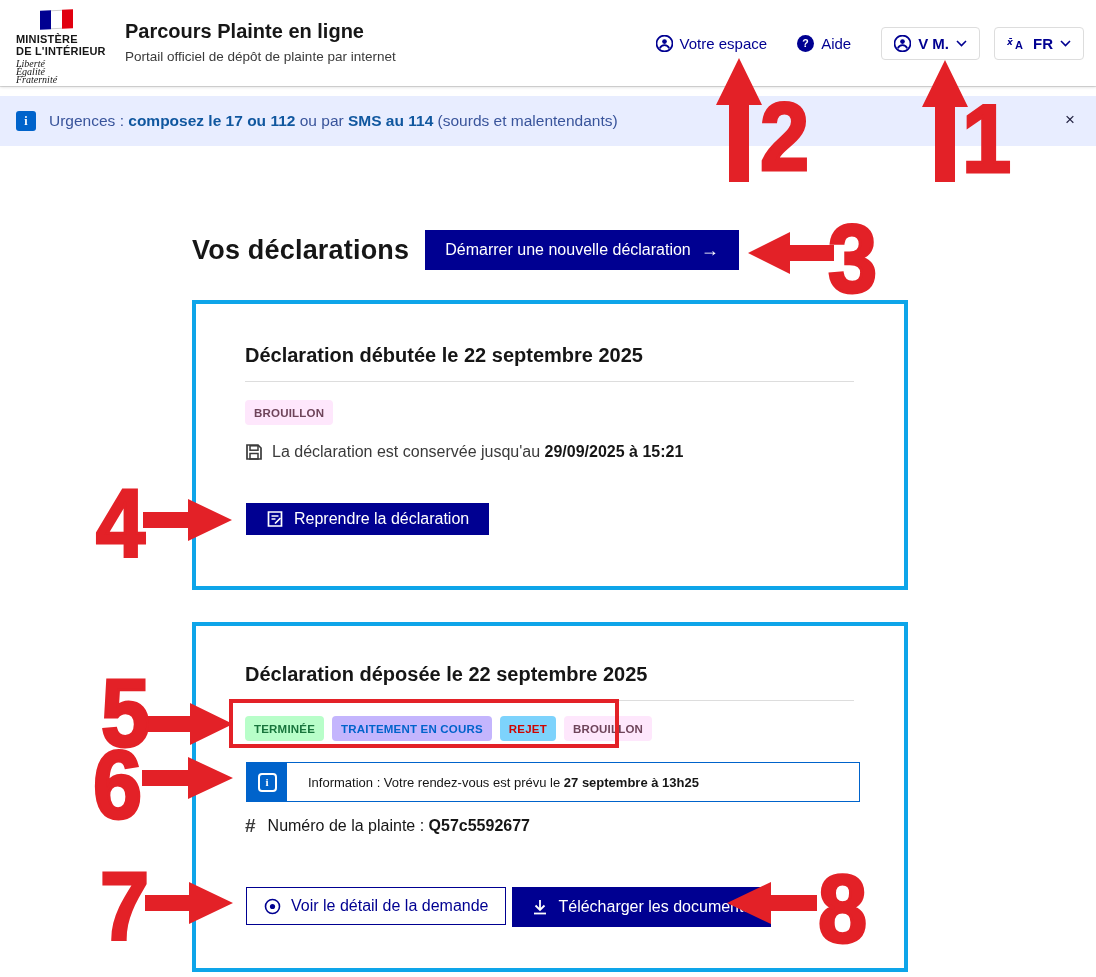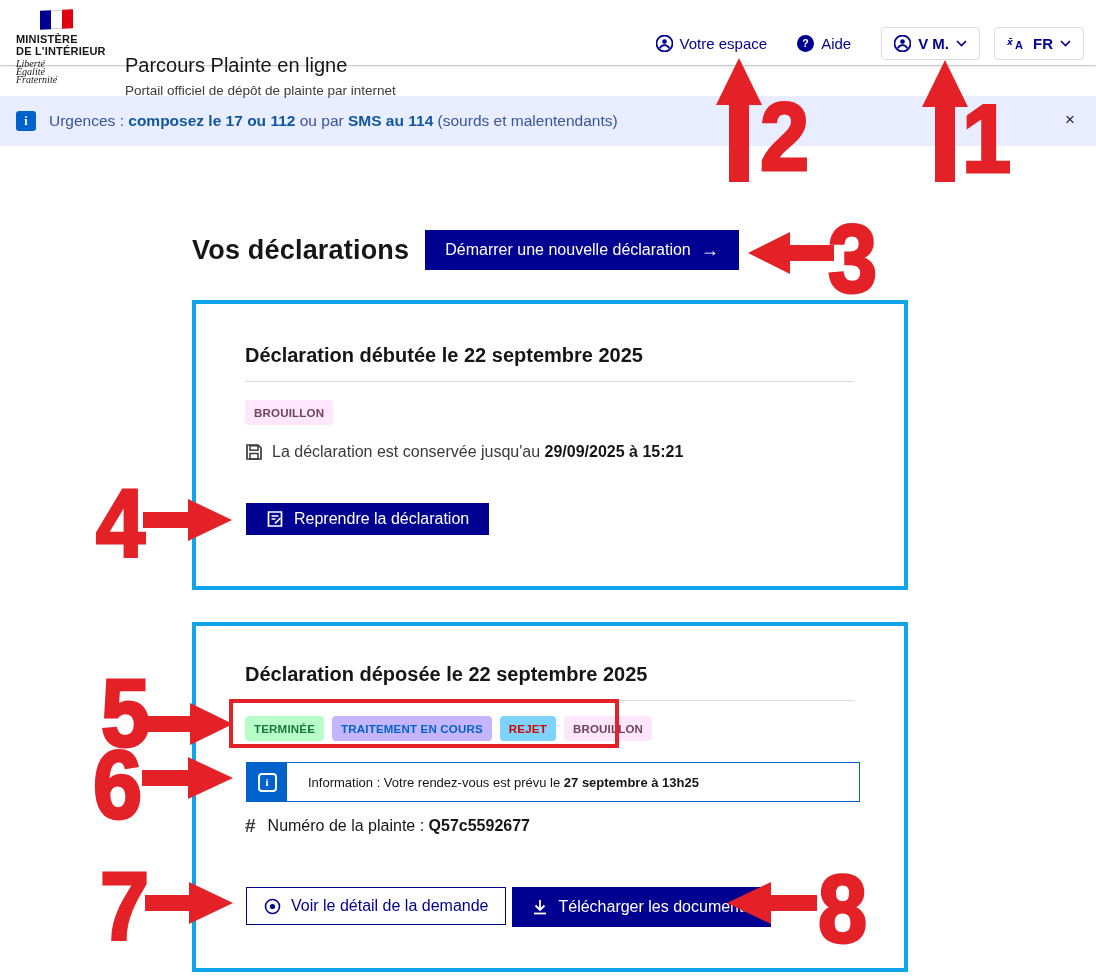--- a/index.html
+++ b/index.html
@@ -6,33 +6,33 @@
   html, body { width: 1096px; }
   body {
     font-family: "Liberation Sans", sans-serif;
     background: #ffffff;
     color: #161616;
   }
   .page { position: relative; width: 1096px; height: 977px; overflow: hidden; background: #fff; }
 
   
   .site-header {
-    position: absolute; top: 0; left: 0; width: 1096px; height: 65px;
+    position: absolute; top: 0; left: 0; width: 1096px; height: 86px;
     background: #fff; box-shadow: 0 1px 3px rgba(0,0,0,0.16), 0 1px 0 #e3e3e3;
     z-index: 5;
   }
   .logo-block { position: absolute; left: 16px; top: 10px; width: 100px; cursor: pointer; }
   .flag { display: flex; width: 33px; height: 19px; margin-left: 24px; margin-bottom: 4px; transform: skewY(-3deg); }
   .flag .b { width: 11px; background: #000091; }
   .flag .w { width: 11px; background: #fff; border-top: 1px solid #cfcfcf; border-bottom: 1px solid #cfcfcf; }
   .flag .r { width: 11px; background: #e1000f; }
   .ministry { font-size: 11px; font-weight: bold; line-height: 12px; color: #161616; letter-spacing: 0.2px; }
   .motto { margin-top: 3px; font-family: "Liberation Serif", serif; font-style: italic; font-size: 10px; line-height: 8px; color: #161616; }
   .service-block { position: absolute; left: 125px; top: 20px; }
-  .service-title { font-size: 20px; font-weight: normal; color: #161616; margin-top: 34px; }
+  .service-title { font-size: 20px; font-weight: bold; color: #161616; }
   .service-subtitle { margin-top: 6px; font-size: 13.5px; color: #3a3a3a; }
 
   .header-nav { position: absolute; right: 12px; top: 0; height: 89px; display: flex; align-items: flex-start; }
   .nav-link {
     display: flex; align-items: center; gap: 7px; color: #000091;
     font-size: 15px; font-weight: 500; margin-top: 35px; margin-right: 30px; cursor: pointer;
     white-space: nowrap;
   }
   .nav-box {
     display: flex; align-items: center; gap: 7px; color: #000091;

